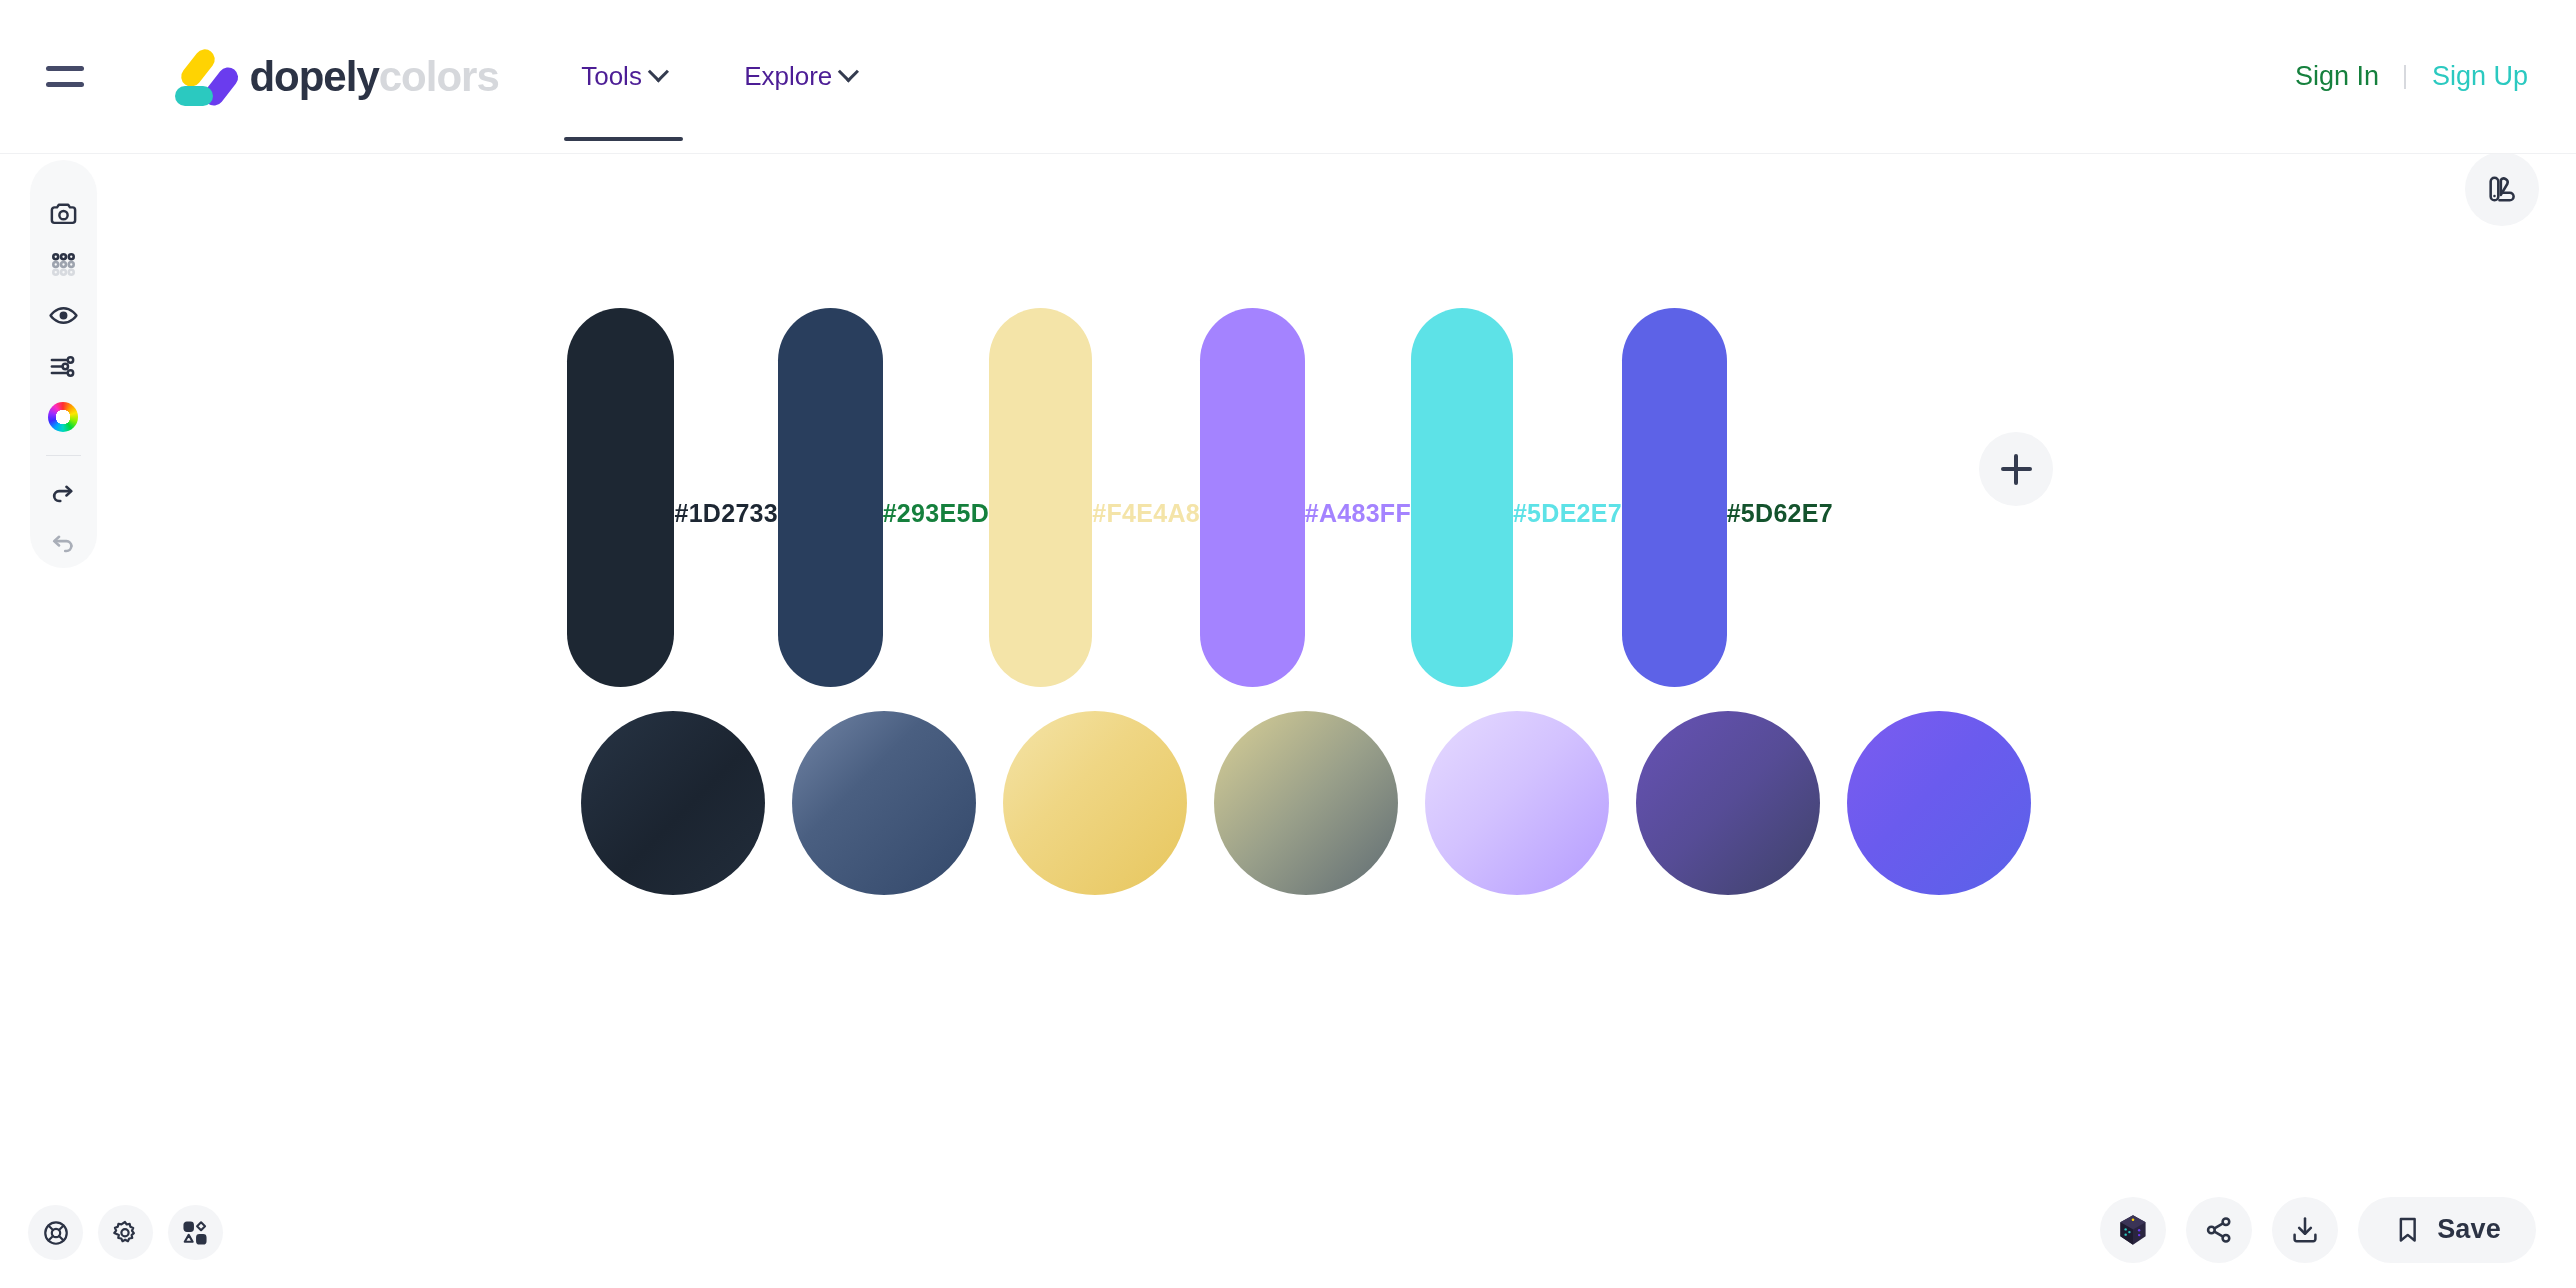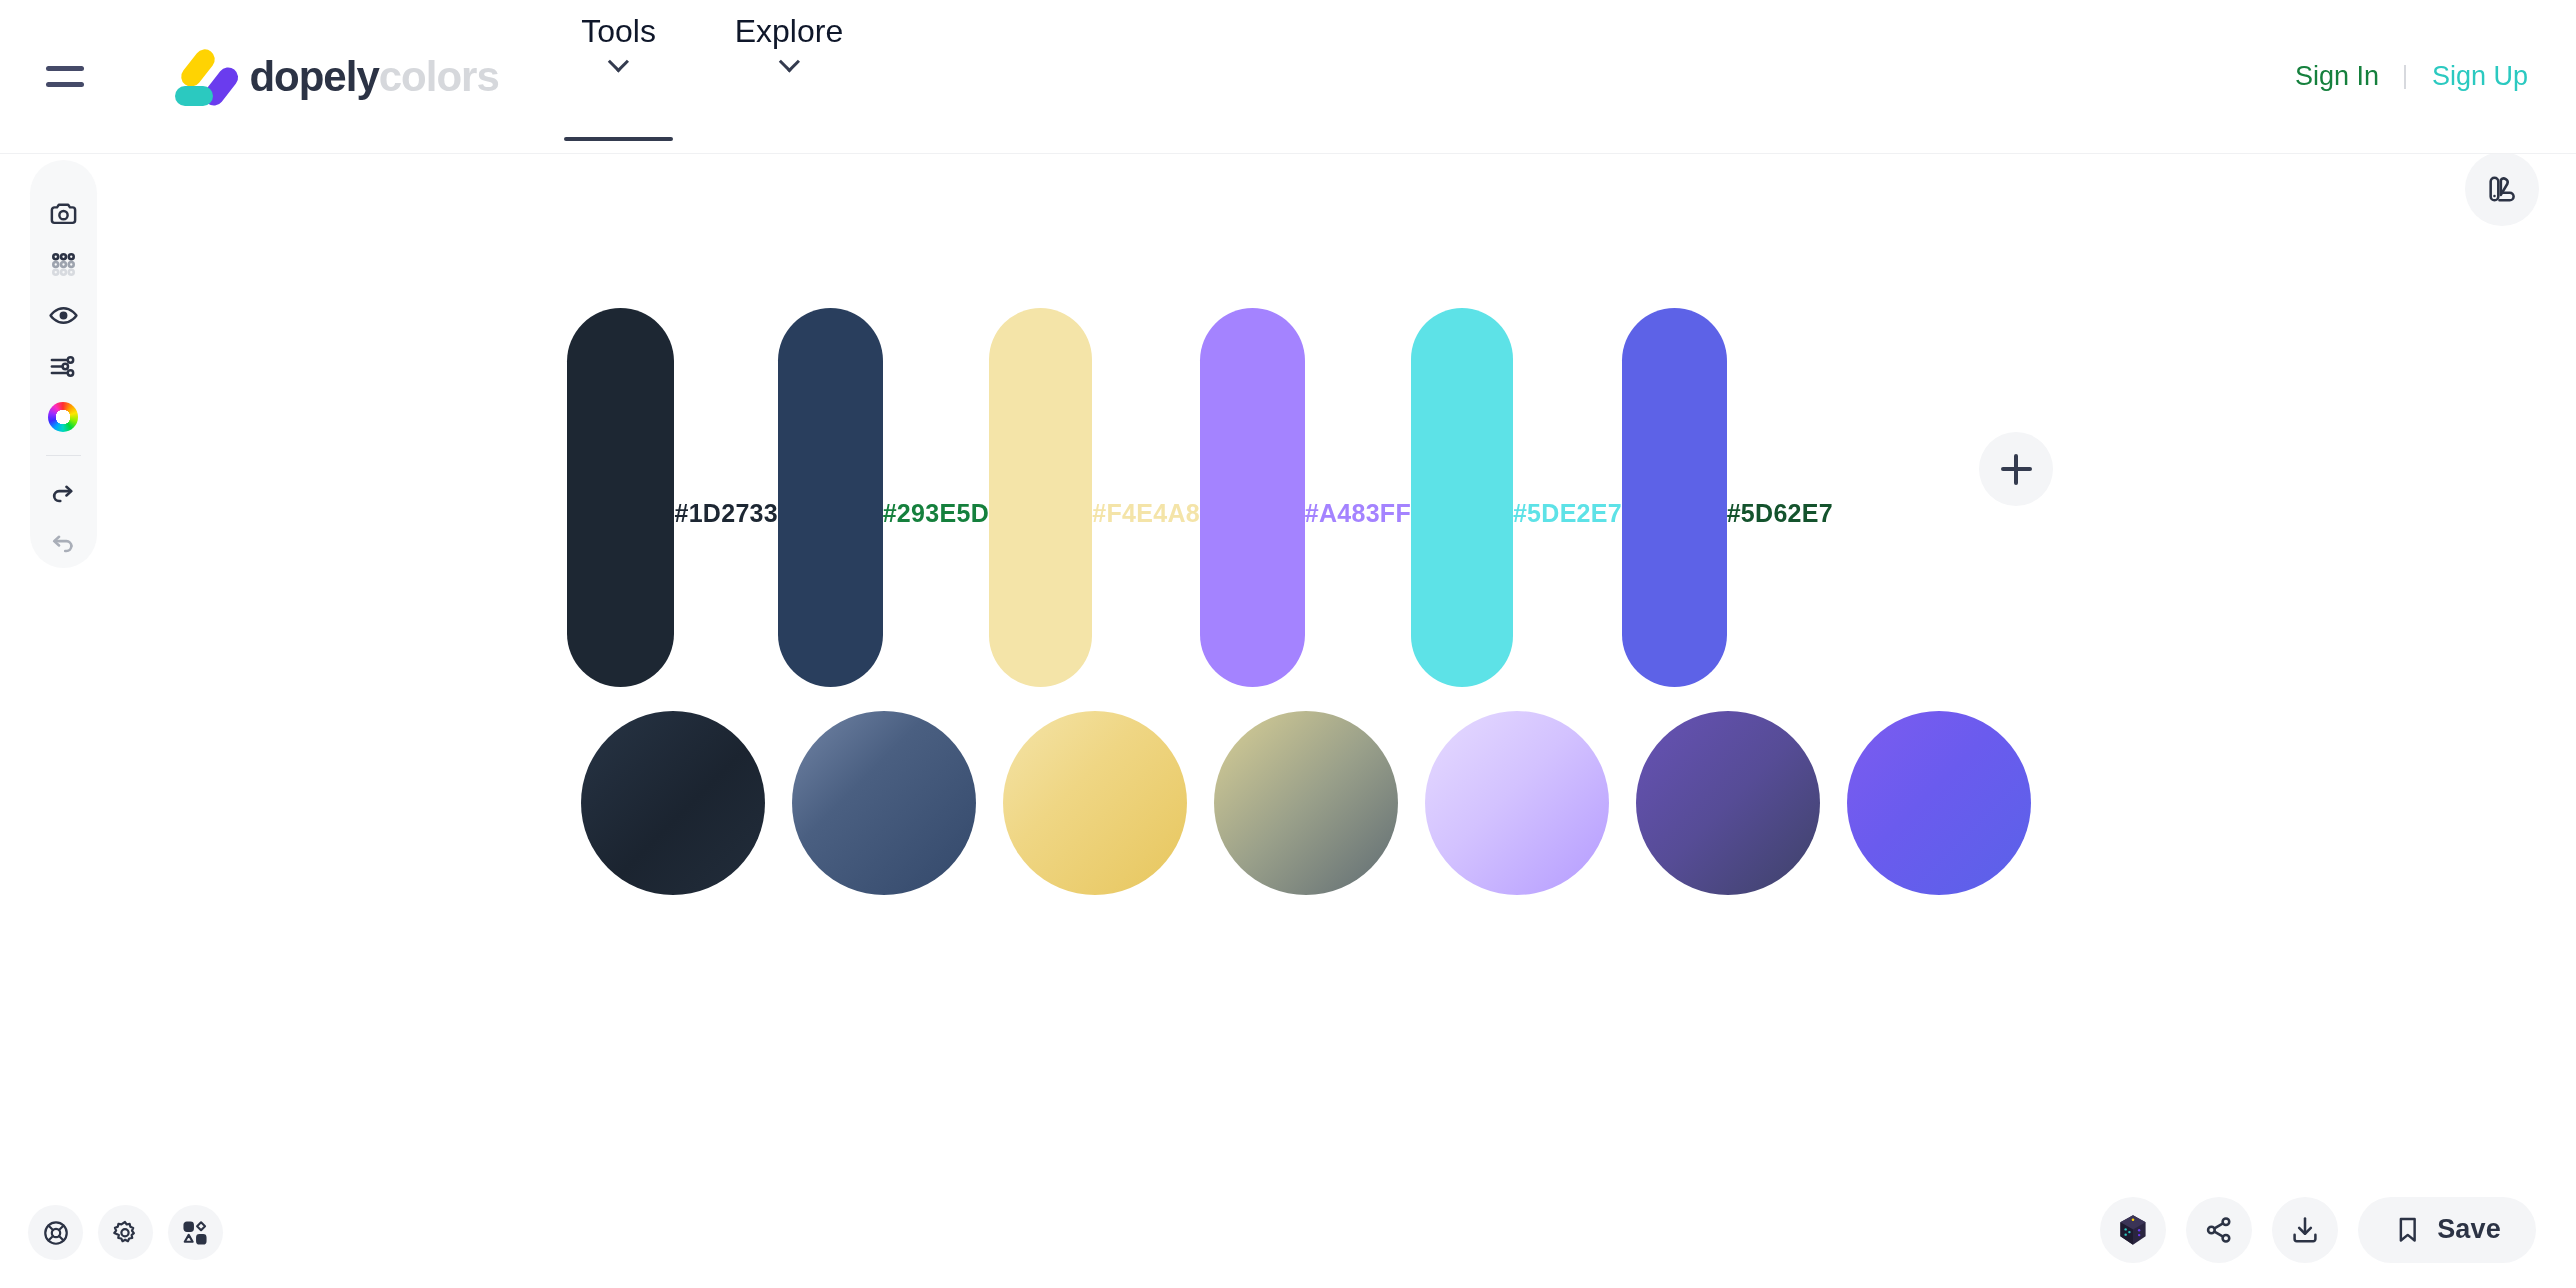--- a/index.html
+++ b/index.html
@@ -97,27 +97,26 @@
     align-items: center;
     height: 127px;
     gap: 0;
   }
   .nav-item {
     position: relative;
     height: 127px;
     display: flex;
     align-items: center;
     padding: 0 17.4px;
-    font-size: 32px;
+    font-size: 26px;
     font-weight: 400;
-    color: #0f172a;
+    color: #4c1d95;
     cursor: pointer;
     gap: 8.7px;
     white-space: nowrap;
-    flex-direction: column;
   }
   .nav-item.spaced { margin-left: 44px; text-align: center; }
   .nav-item .chev {
     display: inline-block;
     width: 14.8px; height: 14.8px;
     border-right: 3.4px solid #343B4F;
     border-bottom: 3.4px solid #343B4F;
     transform: translateY(-4.7px) rotate(45deg);
   }
   .nav-item.active::after {

